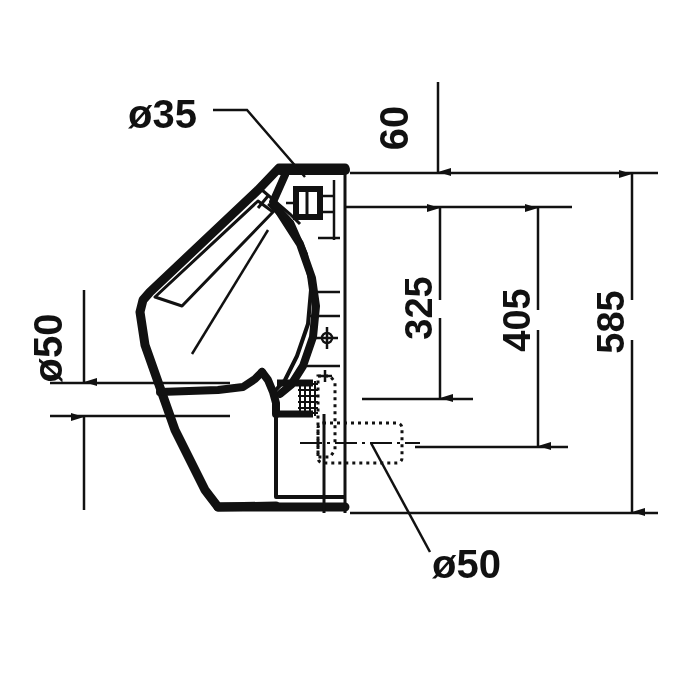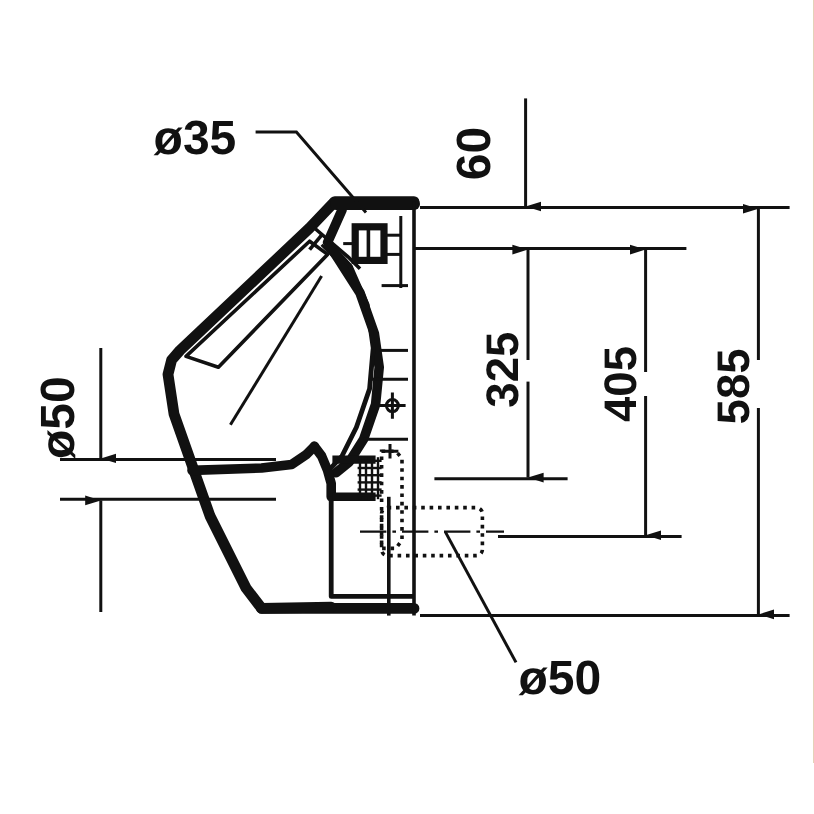--- a/index.html
+++ b/index.html
@@ -8,21 +8,21 @@
     padding: 0;
     background: #ffffff;
   }
   body {
     font-family: "Liberation Sans", sans-serif;
   }
   #drawing-root {
     position: relative;
     width: 678px;
     height: 678px;
-    background: #a16207;
+    background: #f0abfc;
     overflow: hidden;
   }
   #drawing-svg {
     display: block;
     width: 678px;
     height: 678px;
   }
   .dim-text {
     font-family: "Liberation Sans", sans-serif;
     font-weight: bold;

